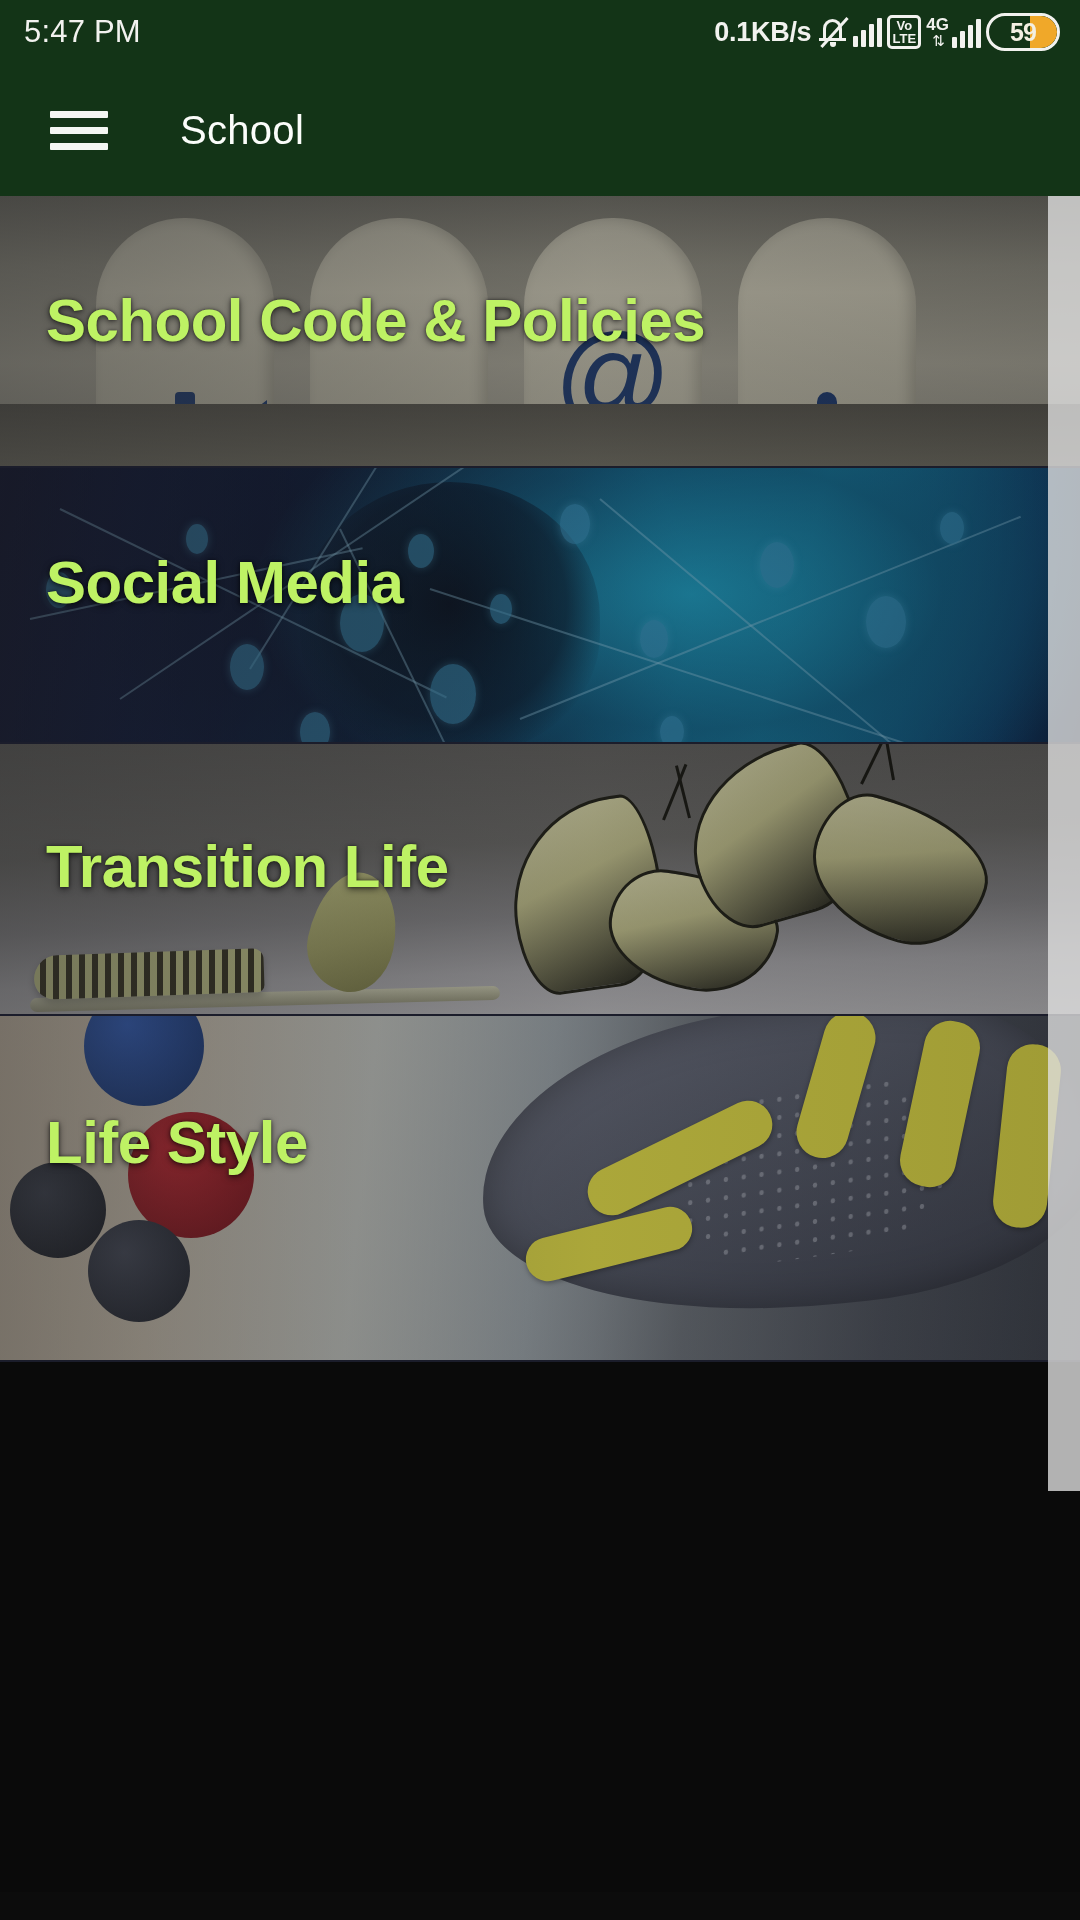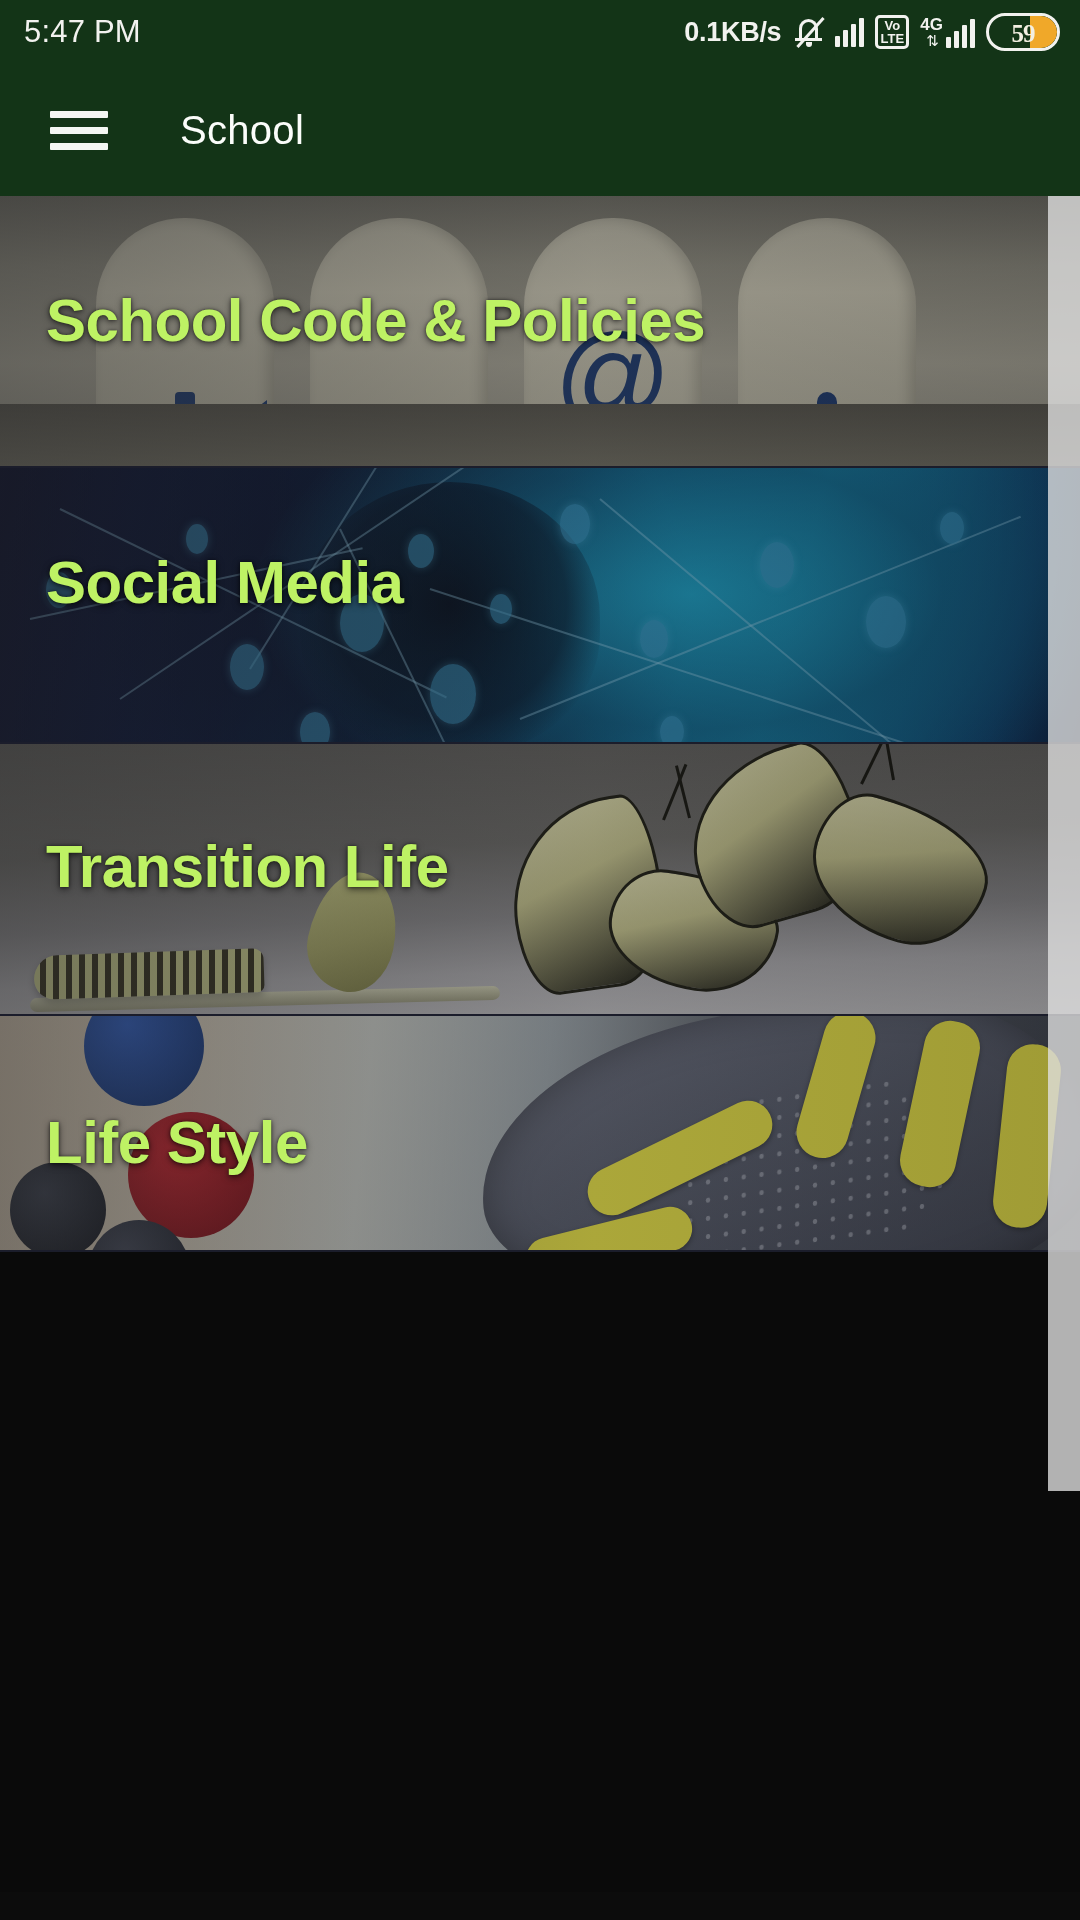--- a/index.html
+++ b/index.html
@@ -12,21 +12,21 @@
   #phone { position:relative; width:1080px; height:1920px; background:#0d2a12; }
 
   
   .statusbar{
     position:absolute; top:0; left:0; width:1080px; height:64px;
     background:#133417; color:#f2f2ef;
     display:flex; align-items:center; justify-content:space-between;
     padding:0 20px 0 24px;
   }
   .sb-clock{ font-size:31px; font-weight:400; letter-spacing:.2px; }
-  .sb-right{ display:flex; align-items:center; gap:11px; }
+  .sb-right{ display:flex; align-items:center; gap:5px; }
   .sb-net{ font-size:27px; font-weight:700; letter-spacing:-.3px; margin-right:2px;}
 
   
   .ic-bell{ position:relative; width:30px; height:34px; }
   .ic-bell .body{
     position:absolute; left:5px; top:4px; width:19px; height:20px;
     border:3px solid #f2f2ef; border-bottom:none;
     border-radius:10px 10px 0 0;
   }
   .ic-bell .lip{
@@ -56,21 +56,21 @@
   .ic-volte s{ font-size:13px; font-weight:700; text-decoration:none; }
 
   .sim2{ display:flex; align-items:flex-end; gap:3px; }
   .ic-4g{ position:relative; display:flex; flex-direction:column; align-items:center;text-align:right; }
   .ic-4g .lbl{ font-size:17px; font-weight:700; line-height:1; color:#f2f2ef; }
   .ic-4g .arrows{ font-size:15px; line-height:1; color:#f2f2ef; letter-spacing:-2px; }
 
   .ic-batt{
     position:relative; width:74px; height:38px;
     border:3px solid #f2f2ef; border-radius:19px; overflow:hidden;
-    display:flex; align-items:flex-end;font-family:Liberation Serif, serif;
+    display:flex; align-items:center;
   }
   .ic-batt .fill{
     position:absolute; right:0; top:0; height:100%; width:40%;
     background:#f0a829; border-radius:0 16px 16px 0;
   }
   .ic-batt .pct{
     position:relative; z-index:2; width:100%; text-align:center;
     font-size:25px; font-weight:700; color:#f3efe2; letter-spacing:-1px;
   }
 
@@ -225,21 +225,21 @@
     transform:rotate(-16deg);
   }
   .bfly.b-b .w2{
     left:120px; top:52px; width:178px; height:136px;
     border-radius:26% 70% 40% 60% / 46% 44% 56% 54%;
     transform:rotate(16deg);
   }
   .ant{ position:absolute; width:3px; background:#15150f; transform-origin:bottom center; }
 
   
-  .c4{ height:236px;padding-left:48px; }
+  .c4{ height:346px;padding-left:48px; }
   .c4 .bg{
     position:absolute; inset:0;
     background:linear-gradient(96deg,#cdbfab 0%,#d8cdbb 16%,#cfd2cd 34%,#9ea7ad 50%,#6a7078 64%,#4c515c 82%,#3b404b 100%);
   }
   .berry{ position:absolute; border-radius:50%; }
   .sneaker{
     position:absolute; right:-20px; top:-8px; width:620px; height:300px;
     background:linear-gradient(160deg,#6d7181 0%,#585d6d 40%,#3b3f4d 100%);
     border-radius:48% 34% 40% 56% / 56% 58% 42% 44%;
     transform:rotate(-6deg);

